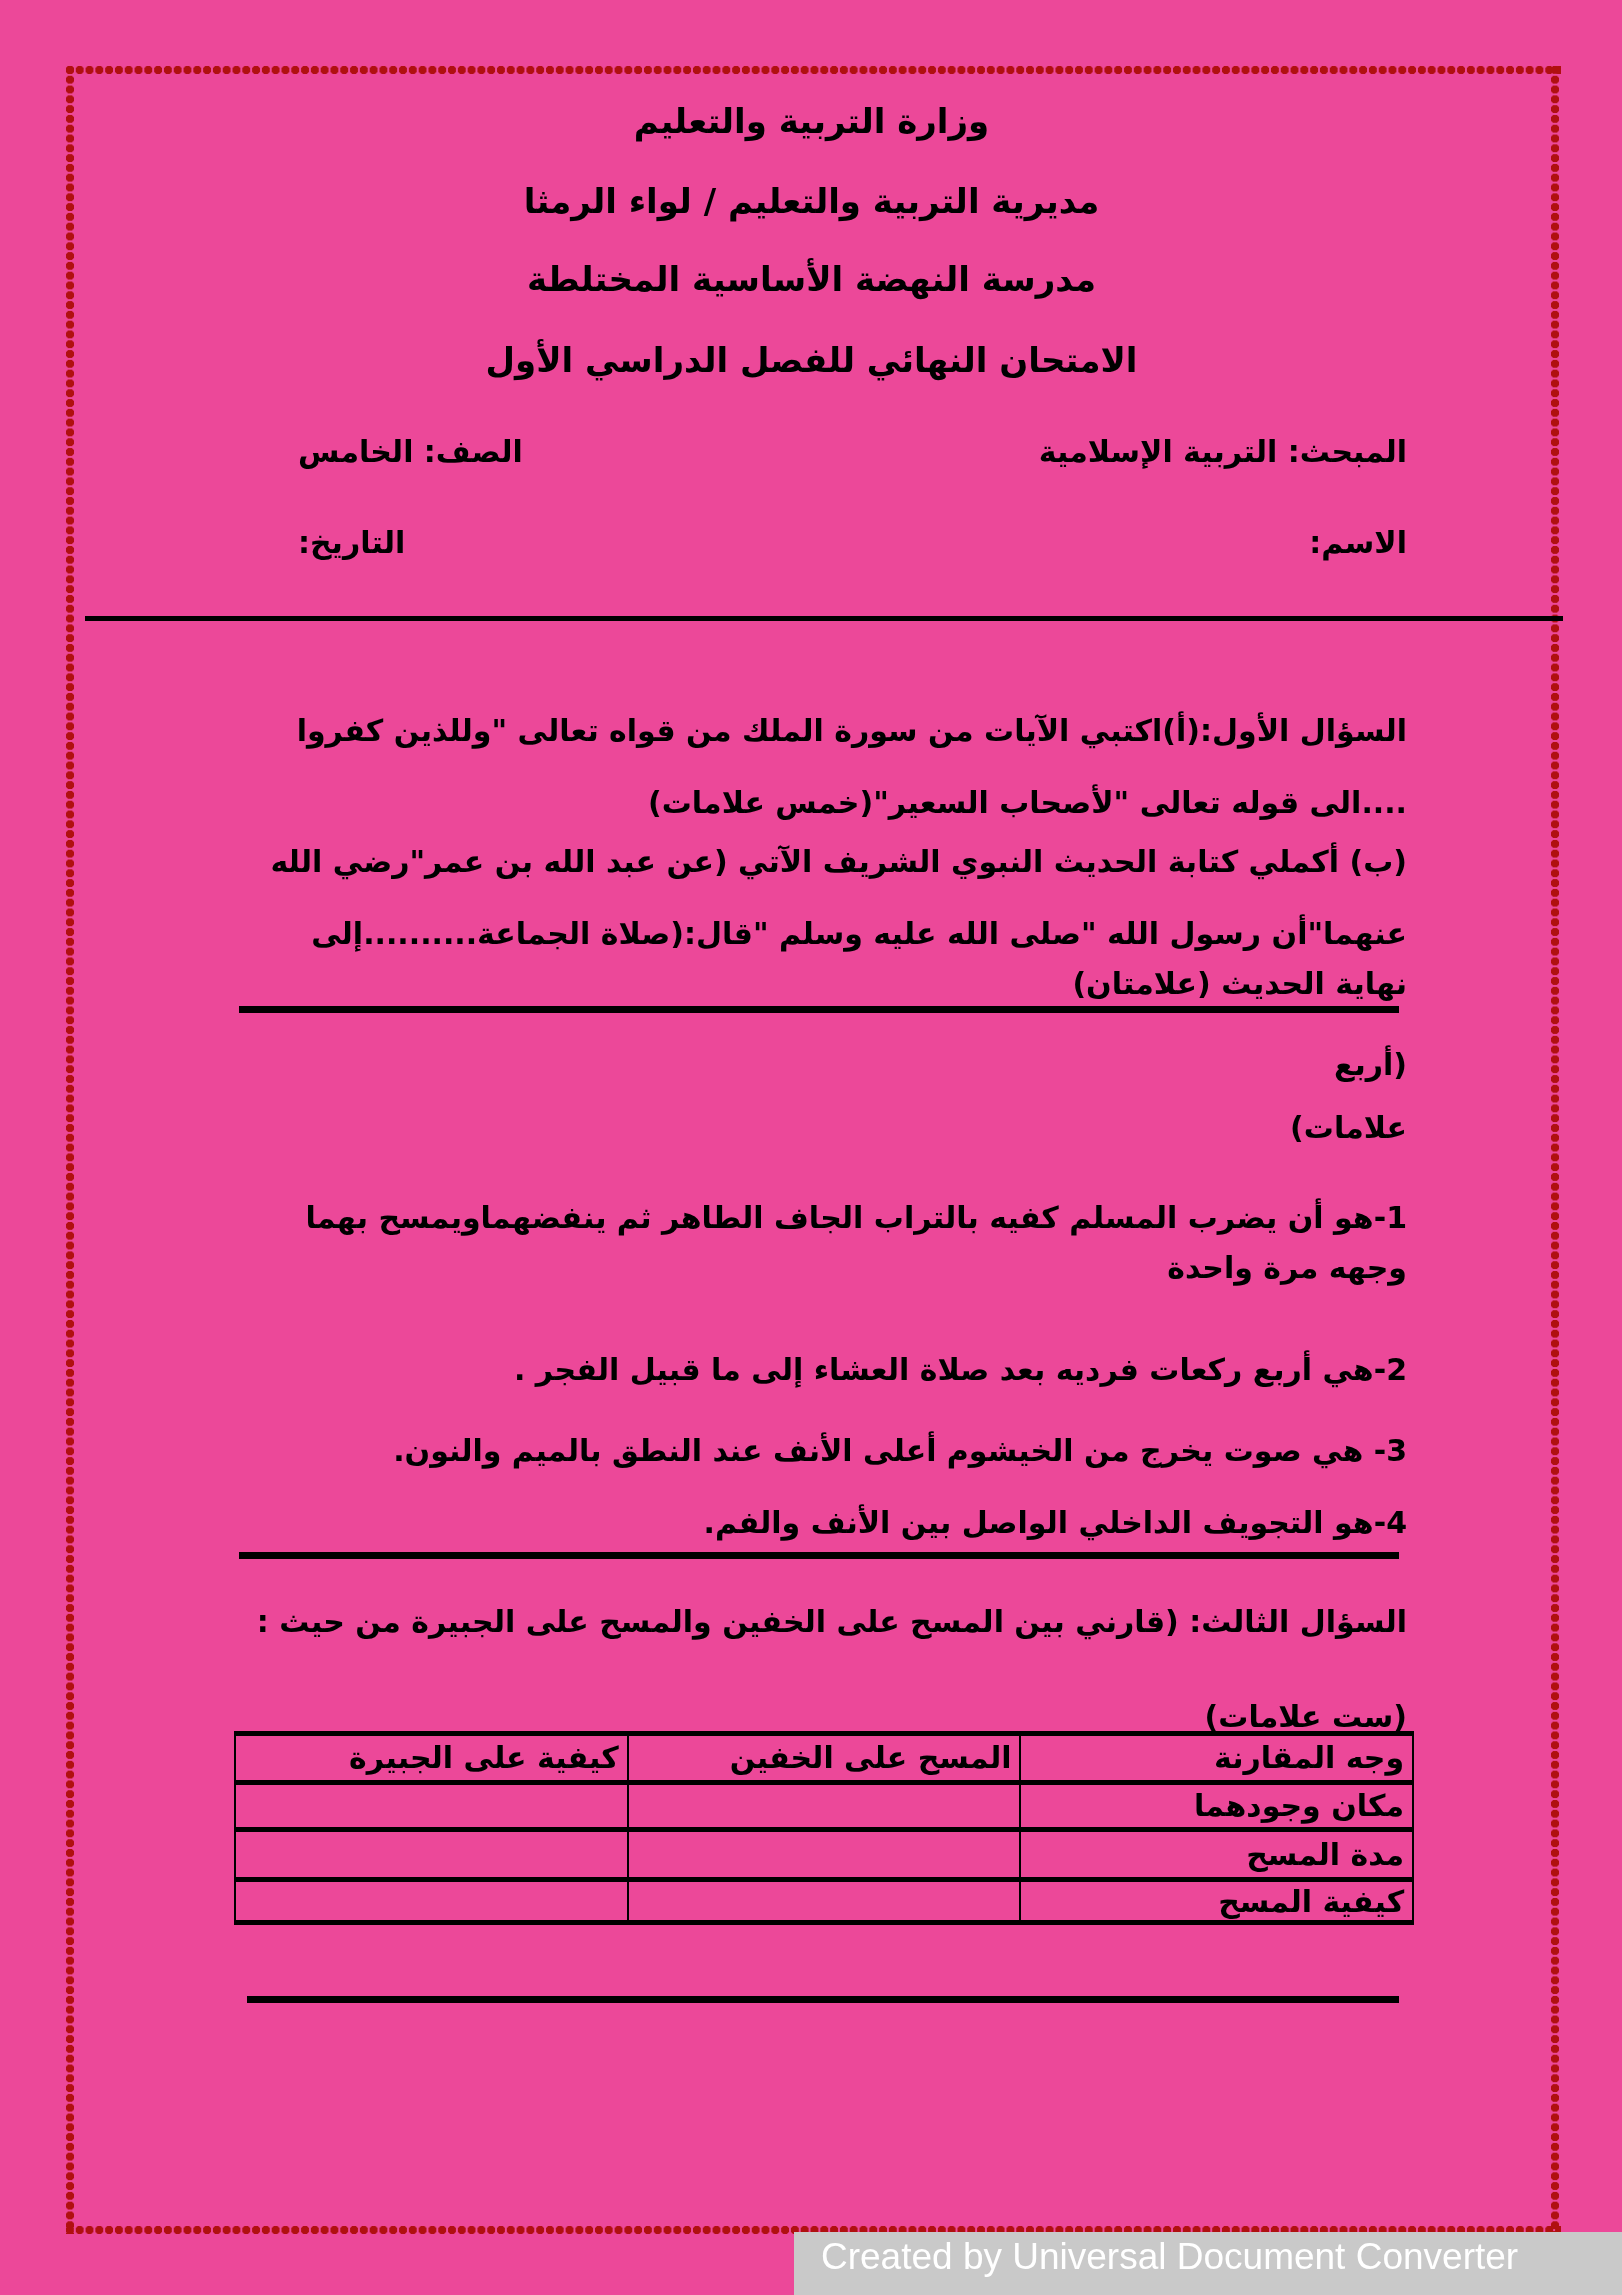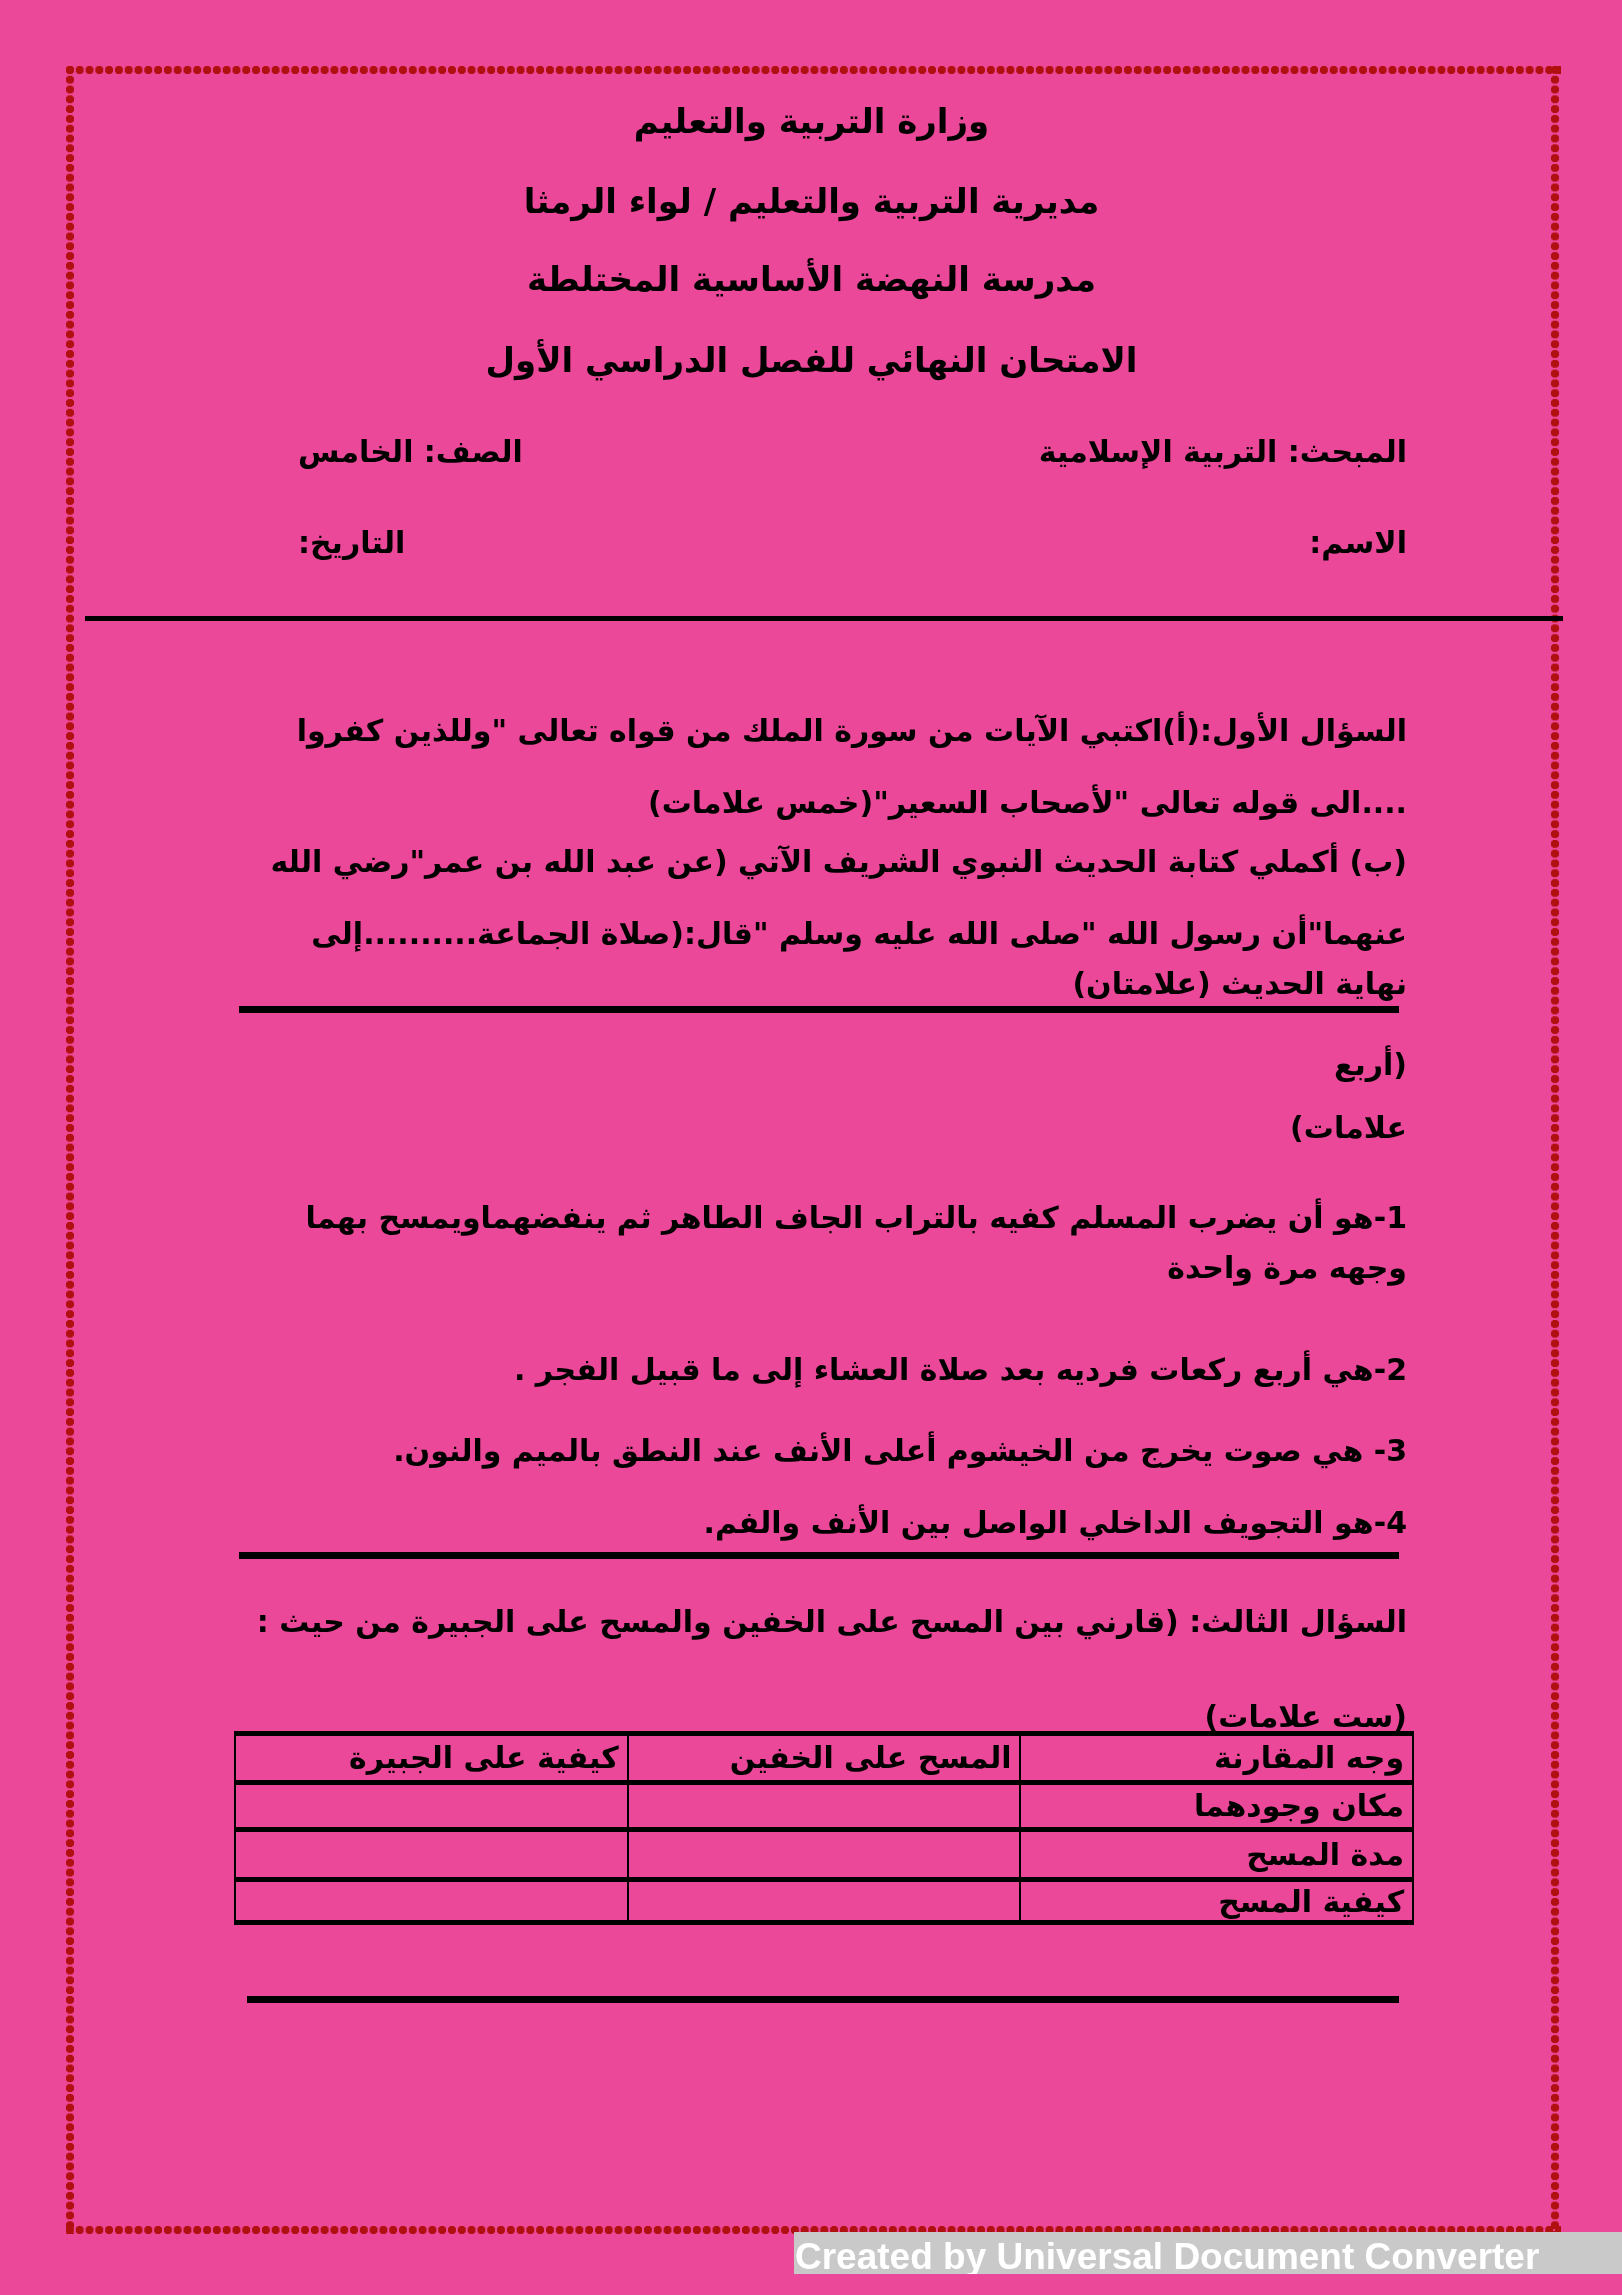--- a/index.html
+++ b/index.html
@@ -66,30 +66,30 @@
     vertical-align: middle;
     padding: 1.3px 7.9px 1.3px 3.9px;
     overflow: hidden;
   }
   tr.r-hdr td { height: 41px; }
   tr.r-1 td { height: 40px; }
   tr.r-2 td { height: 42px; }
   tr.r-3 td { height: 36px; padding-left: 32px; }
   .watermark {
     position: absolute;
-    left: 794px; right: 0; top: 2232px; height: 42px;
+    left: 794px; right: 0; top: 2232px; height: 64px;
     background: #c9c9c9;
     color: #ffffff;
     font-family: "Liberation Sans", sans-serif;
-    font-weight: bold;
+    font-weight: normal;
     font-size: 37px;
     line-height: 50px;
     white-space: nowrap;
     overflow: hidden;
-    padding-left: 1px;
+    padding-left: 27px;
   }
 </style>
 </head>
 <body>
 
 <div class="page">
 
   <div class="dots dots-h" style="left:65px; right:62px; top:65px;"></div>
   <div class="dots dots-h" style="left:65px; right:62px; top:2225px;"></div>
   <div class="dots dots-v" style="left:65px; top:65px; bottom:61px;"></div>

